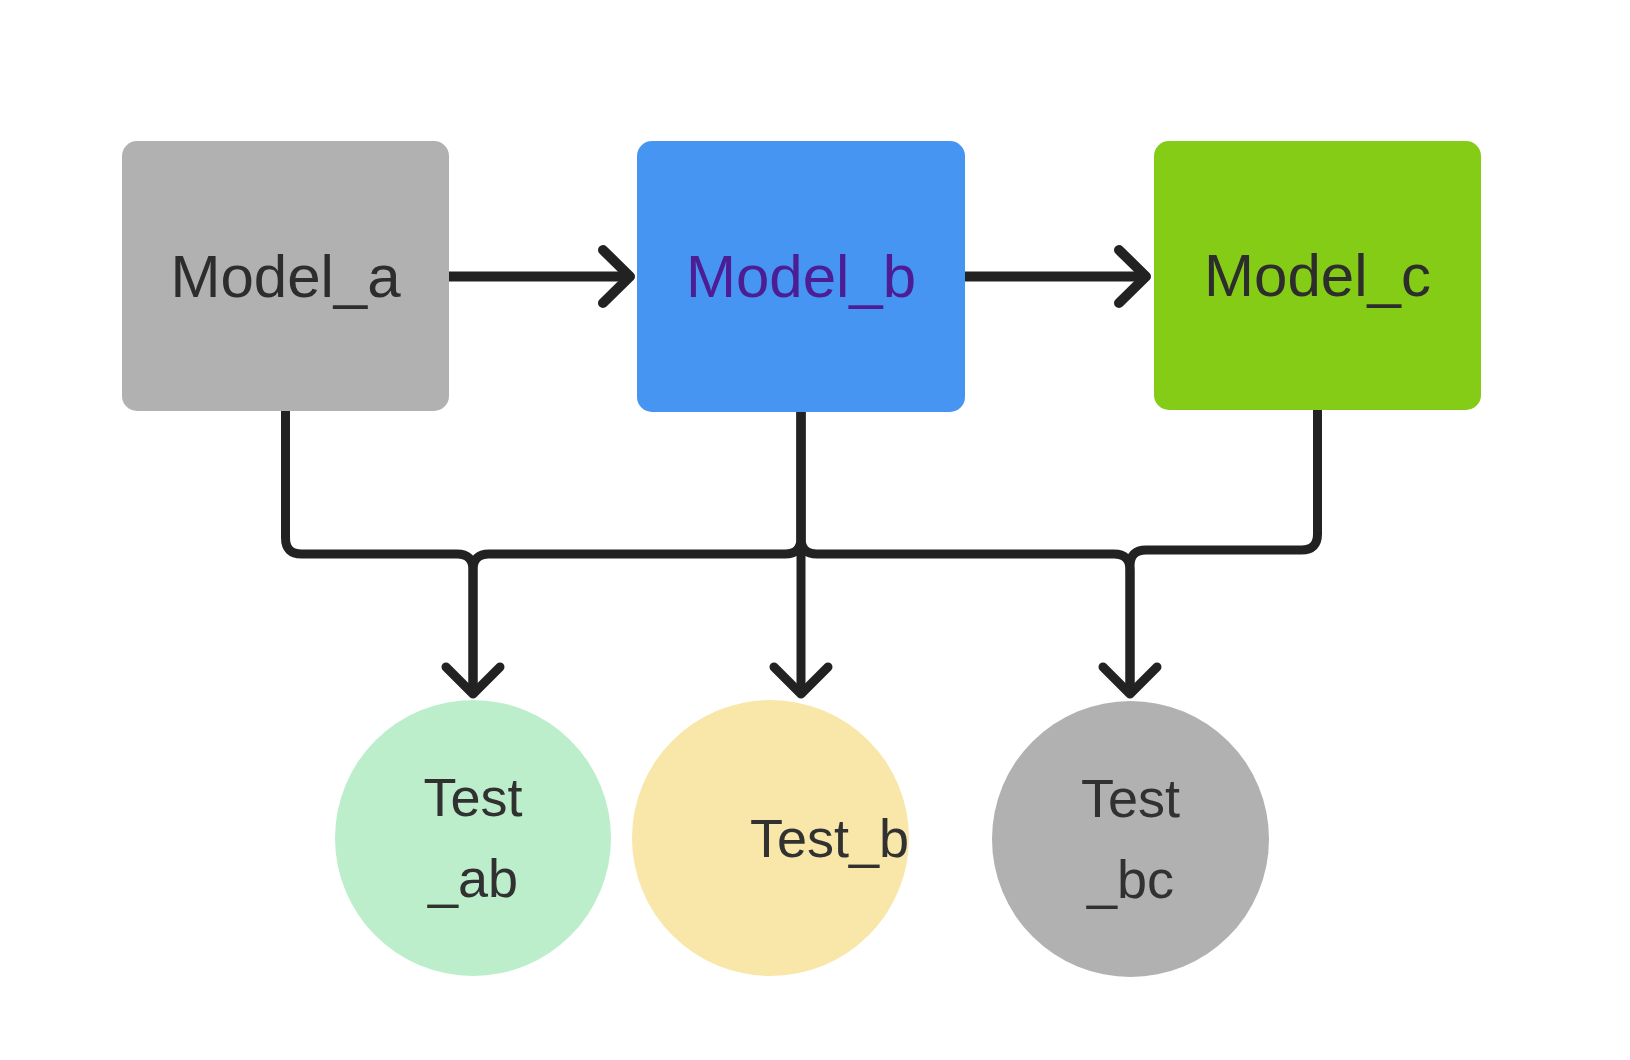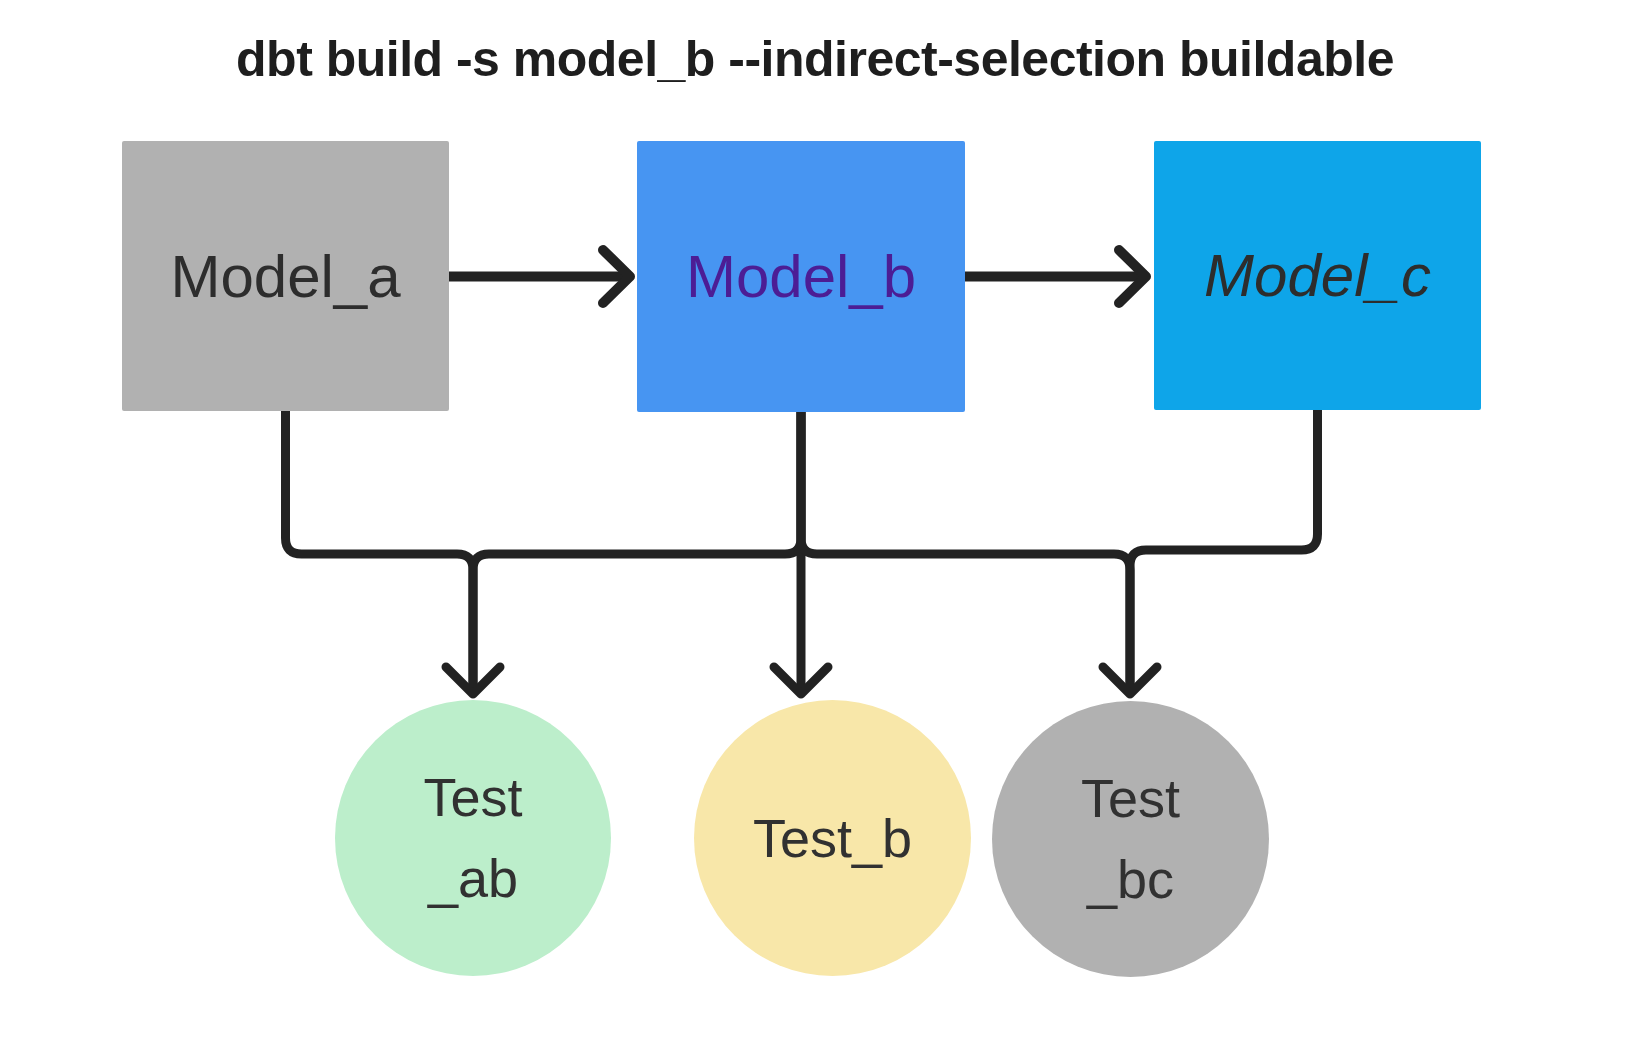--- a/index.html
+++ b/index.html
@@ -37,21 +37,21 @@
   .edges-svg path {
     fill: none;
     stroke: #222222;
     stroke-linecap: round;
     stroke-linejoin: round;
   }
   .edges-svg .connector { stroke-width: 9px; }
   .edges-svg .box-arrow { stroke-width: 10px; }
   .node-box {
     position: absolute;
-    border-radius: 2px;
+    border-radius: 15px;
     display: flex;
     align-items: center;
     justify-content: center;
   }
   .node-box .node-label {
     font-size: 60px;
     font-weight: 400;
     color: #2d2d2d;
     white-space: nowrap;
   }
@@ -70,29 +70,28 @@
     text-align: center;
   }
   .node-circle .node-label {
     font-size: 54px;
     font-weight: 400;
     line-height: 81px;
     color: #313131;
     white-space: nowrap;
   }
   .circle-test-ab { left: 335px; top: 700px; width: 276px; height: 276px; }
-  .circle-test-b  { left: 694px; top: 700px; width: 277px; height: 276px; }
+  .circle-test-b  { left: 632px; top: 700px; width: 277px; height: 276px; justify-content: flex-end; }
   .circle-test-bc { left: 992px; top: 701px; width: 277px; height: 276px; }
 </style>
 </head>
 <body>
 
 <div class="canvas">
 
-  <div class="title">dbt build -s model_b --indirect-selection buildable</div>
 
   <svg class="edges-svg" viewBox="0 0 1630 1060">
 
     <path class="box-arrow" d="M 449 276.5 H 626" style="stroke: rgb(34, 34, 34);"></path>
     <path class="box-arrow" d="M 603 250 L 630 276.5 L 603 303" style="stroke: rgb(34, 34, 34);"></path>
 
     <path class="box-arrow" d="M 965 276.5 H 1142" style="stroke: rgb(34, 34, 34);"></path>
     <path class="box-arrow" d="M 1119 250 L 1146 276.5 L 1119 303" style="stroke: rgb(34, 34, 34);"></path>
 
     <path class="connector" d="M 285.5 411 V 538 Q 285.5 554 301.5 554 H 457 Q 473 554 473 570 V 688" style="stroke: rgb(34, 34, 34);"></path>
@@ -111,21 +110,21 @@
   </svg>
 
   <div class="node-box box-model-a" style="background-color: rgb(177, 177, 177);">
     <span class="node-label">Model_a</span>
   </div>
 
   <div class="node-box box-model-b highlight" style="background-color: rgb(71, 149, 242);">
     <span class="node-label">Model_b</span>
   </div>
 
-  <div class="node-box box-model-c" style="background-color: #0ea5e9; font-style: italic;">
+  <div class="node-box box-model-c" style="background-color: #84cc16;">
     <span class="node-label">Model_c</span>
   </div>
 
   <div class="node-circle circle-test-ab" style="background-color: rgb(188, 238, 203);">
     <span class="node-label">
       <span>Test</span><br>
       <span>_ab</span>
     </span>
   </div>
 

